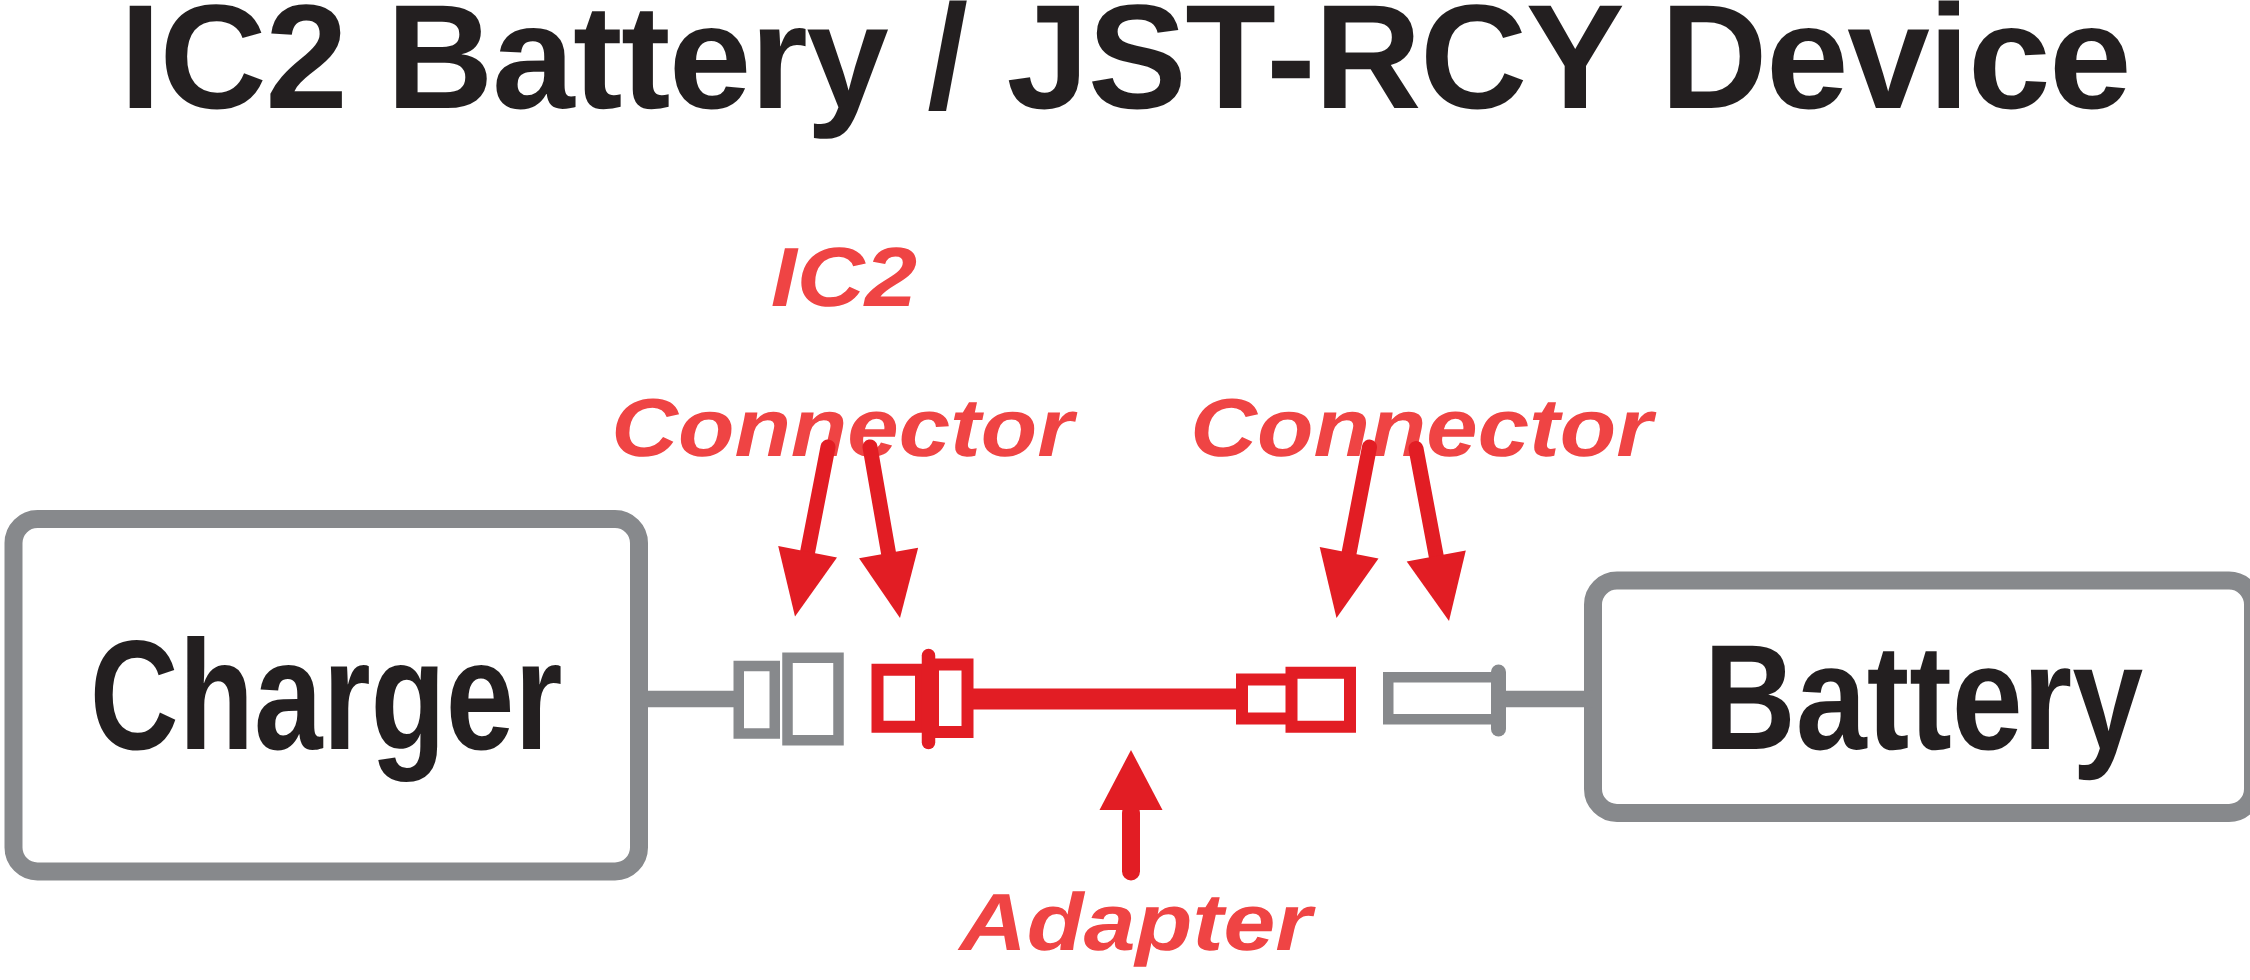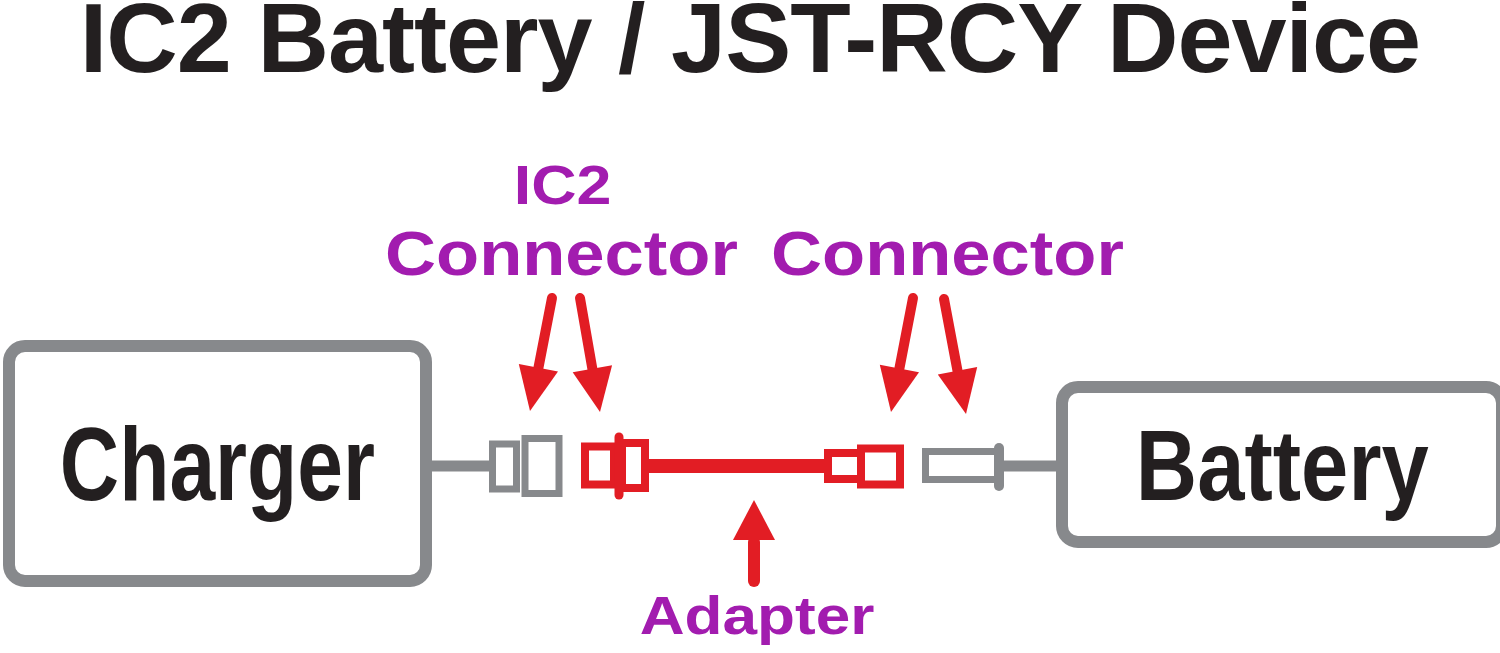--- a/index.html
+++ b/index.html
@@ -12,30 +12,30 @@
   }
   .abs { position:absolute; }
   .title {
     left:0; right:0; top:-12px;
     text-align:center;
     font-size:99px; font-weight:bold; line-height:1;
     letter-spacing:-1px;
     color:#231f20;
     white-space:nowrap;
   }
-  .red { color:#a21caf; }
+  .red { color:#ef4444;font-style:italic; }
   .callout {
     text-align:center;
     font-weight:bold; line-height:1;
     white-space:nowrap;
     width:400px;
   }
   .callout .stretch { display:inline-block; transform:scaleX(1.12); transform-origin:50% 50%; }
   .heading  { font-size:56px; }
-  .subheading { font-size:63px; }
+  .subheading { font-size:55px;margin-top:36px; }
   .adapter-label { font-size:54px; }
   .adapter-label .stretch { display:inline-block; transform:scaleX(1.15); transform-origin:50% 50%; }
   .device-box {
     box-sizing:border-box;
     border:12px solid #87898c;
     border-radius:22px;
     background:#ffffff;
     display:flex; align-items:center; justify-content:center;
   }
   .device-label {

